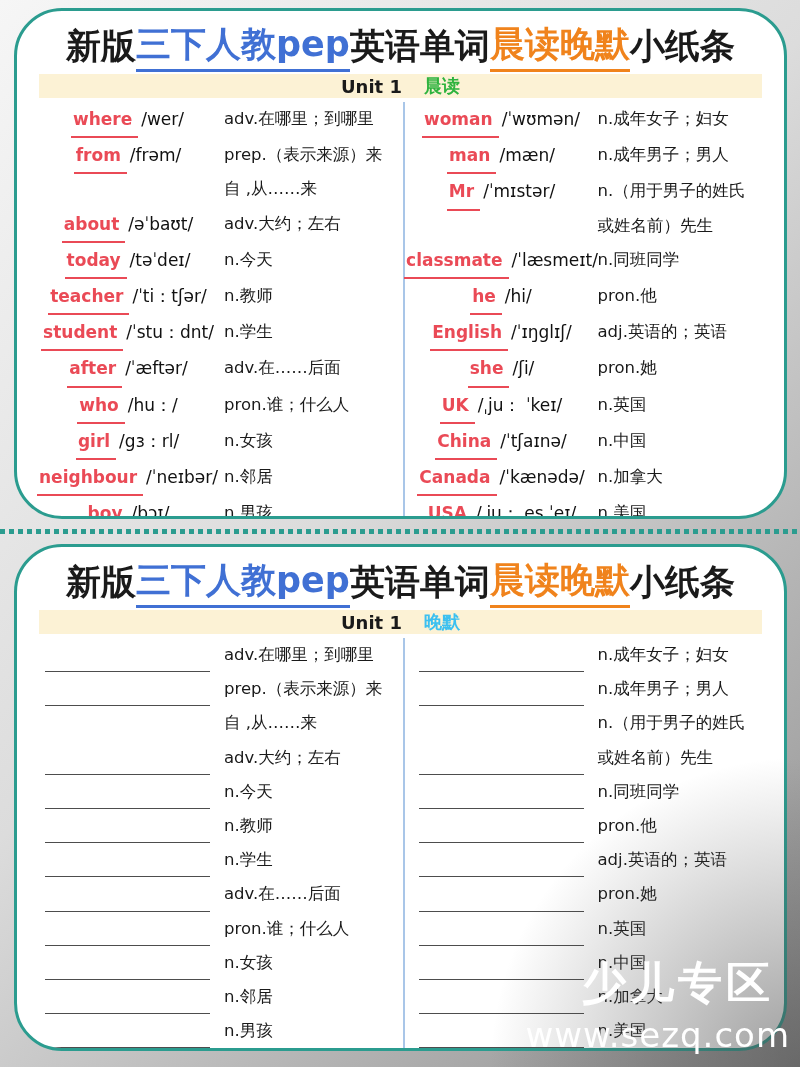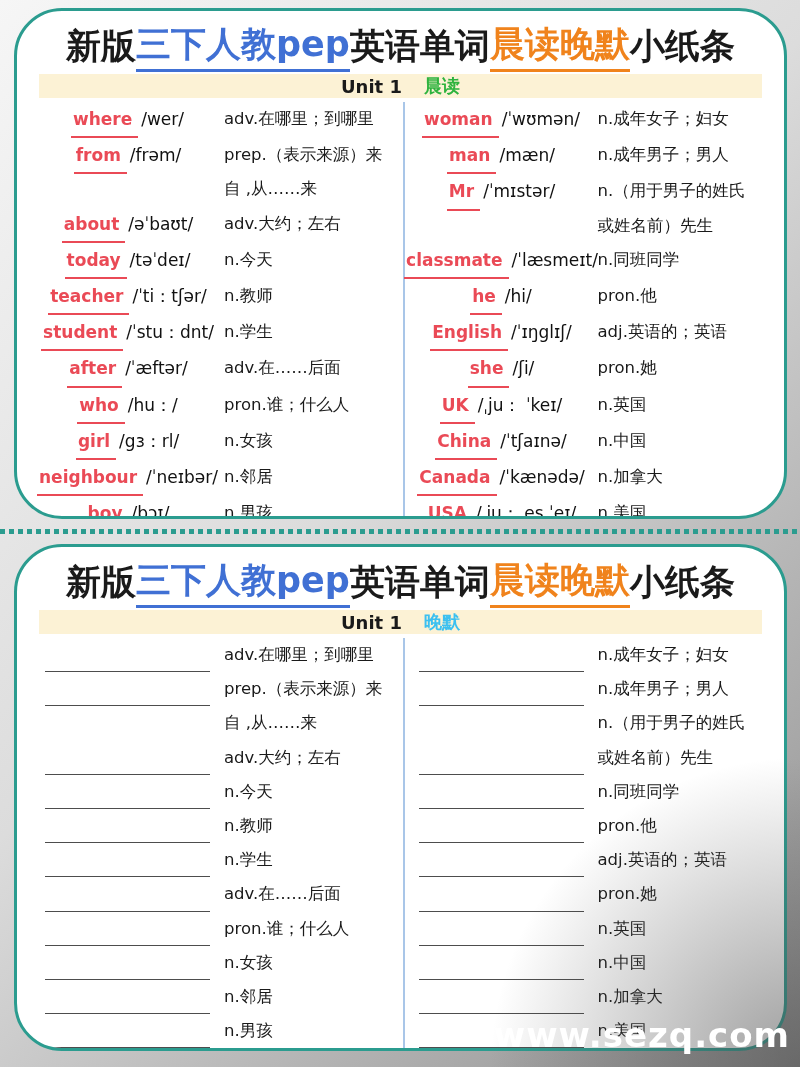--- a/index.html
+++ b/index.html
@@ -90,21 +90,21 @@
   .corner-shade{
     position:absolute; inset:0; pointer-events:none; z-index:5;
     background:radial-gradient(circle 430px at 100% 100%, rgba(75,75,75,0.55), rgba(75,75,75,0) 72%);
   }
   .wm-brand{
     position:absolute; right:26px; bottom:54px; z-index:6;
     color:#fff; font-size:44px; font-weight:bold; letter-spacing:4px; white-space:nowrap;
   }
   .wm-site{
     position:absolute; right:10px; bottom:12px; z-index:6;
-    color:#fff; font-size:34px; font-weight:bold; letter-spacing:1px; white-space:nowrap;
+    color:#fff; font-size:34px; font-weight:normal; letter-spacing:1px; white-space:nowrap;
   }
 </style>
 </head>
 <body>
 
 <div class="page">
 
   <section class="panel morning">
     <h1 class="panel-title">
         <span>新版</span>
@@ -431,15 +431,16 @@
             <div class="blankcell">
               <div class="blank"></div>
             </div>
             <div class="def">n.美国</div>
           </div>
         </div>
     </div>
   </section>
 
   <div class="corner-shade"></div>
+  <div class="wm-brand">少儿专区</div>
   <div class="wm-site">www.sezq.com</div>
 
 </div>
 
 </body></html>

